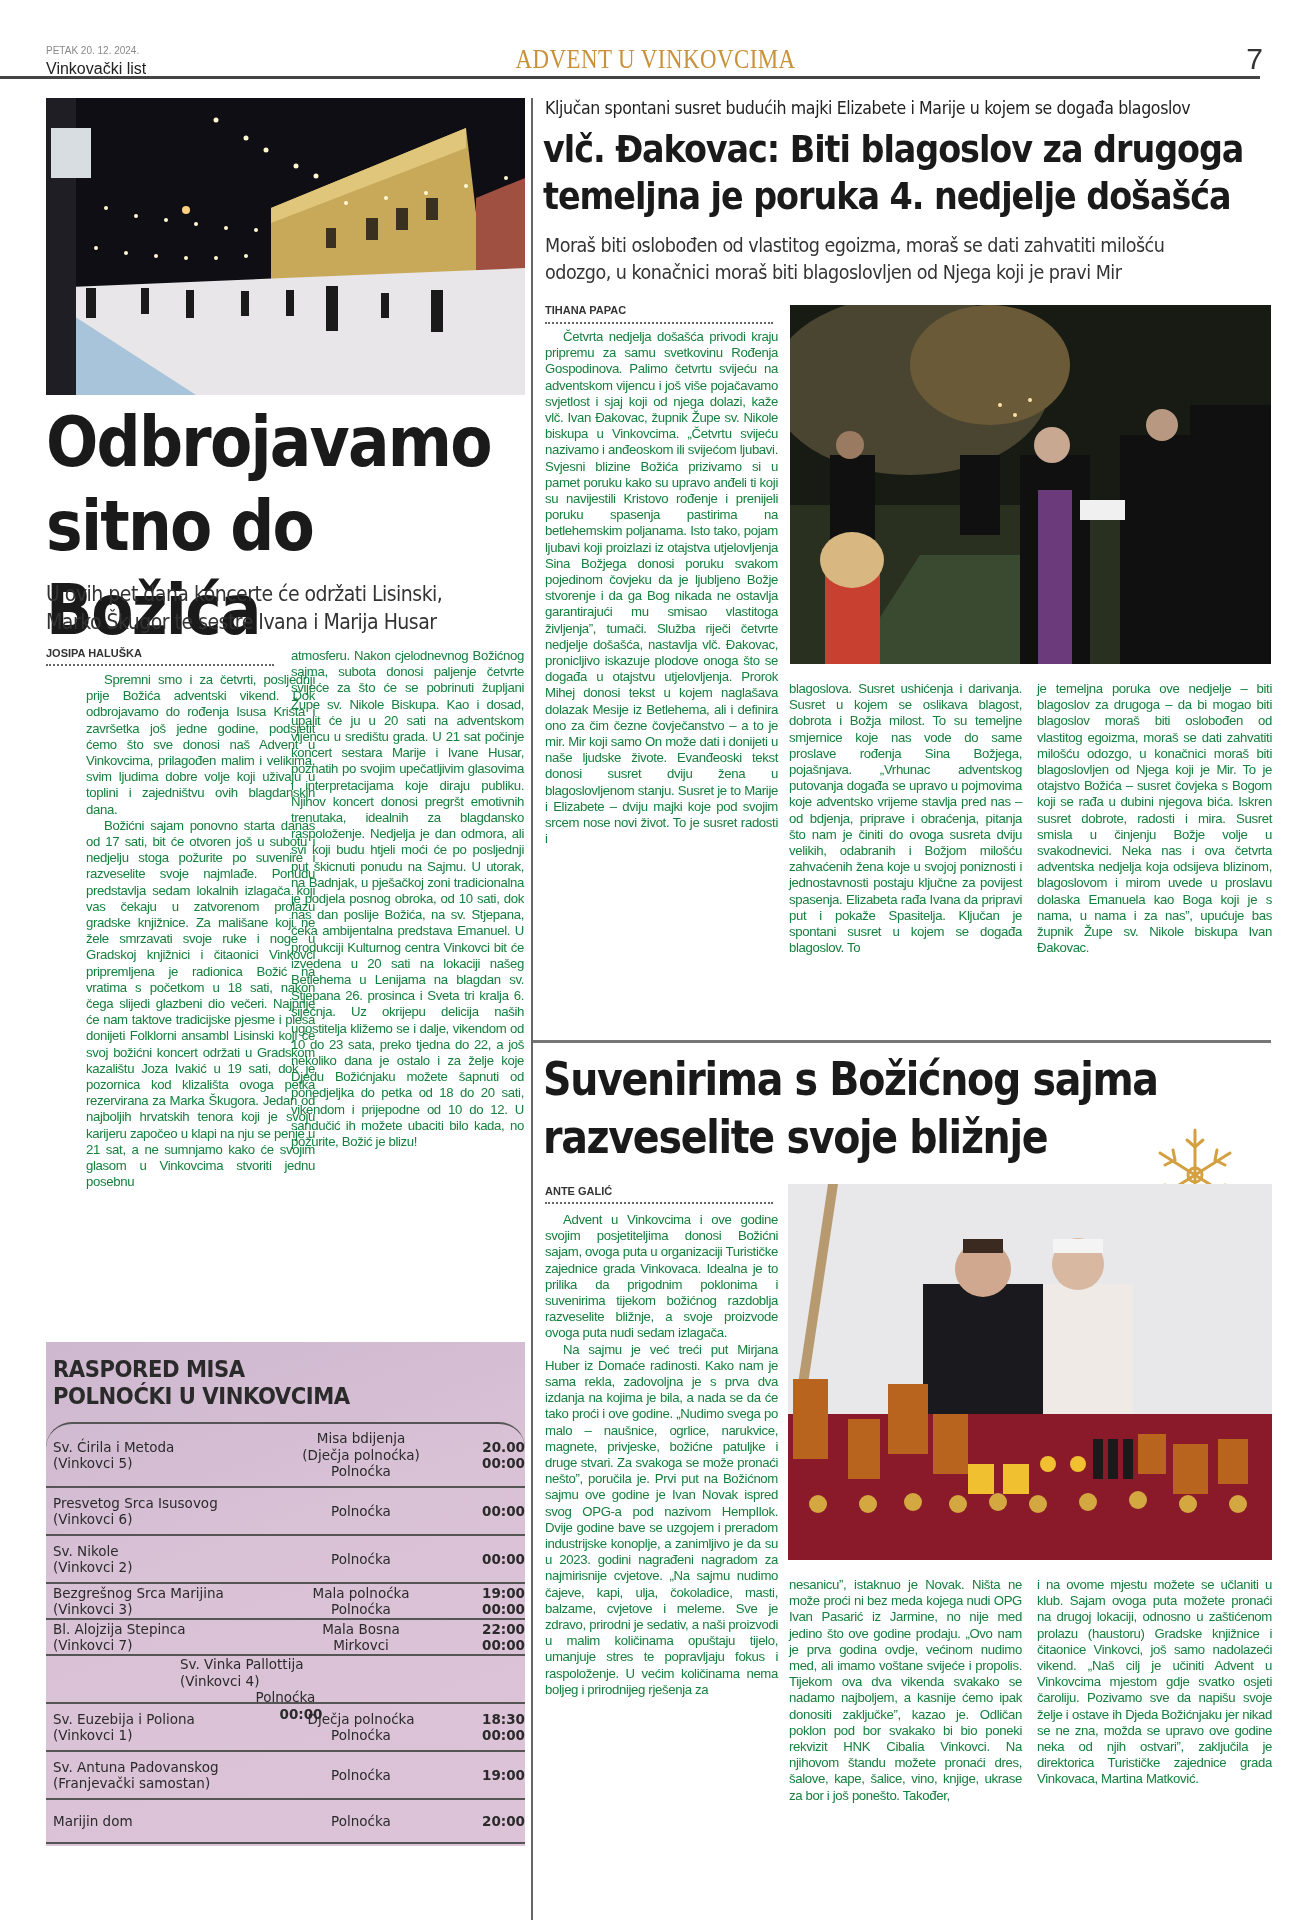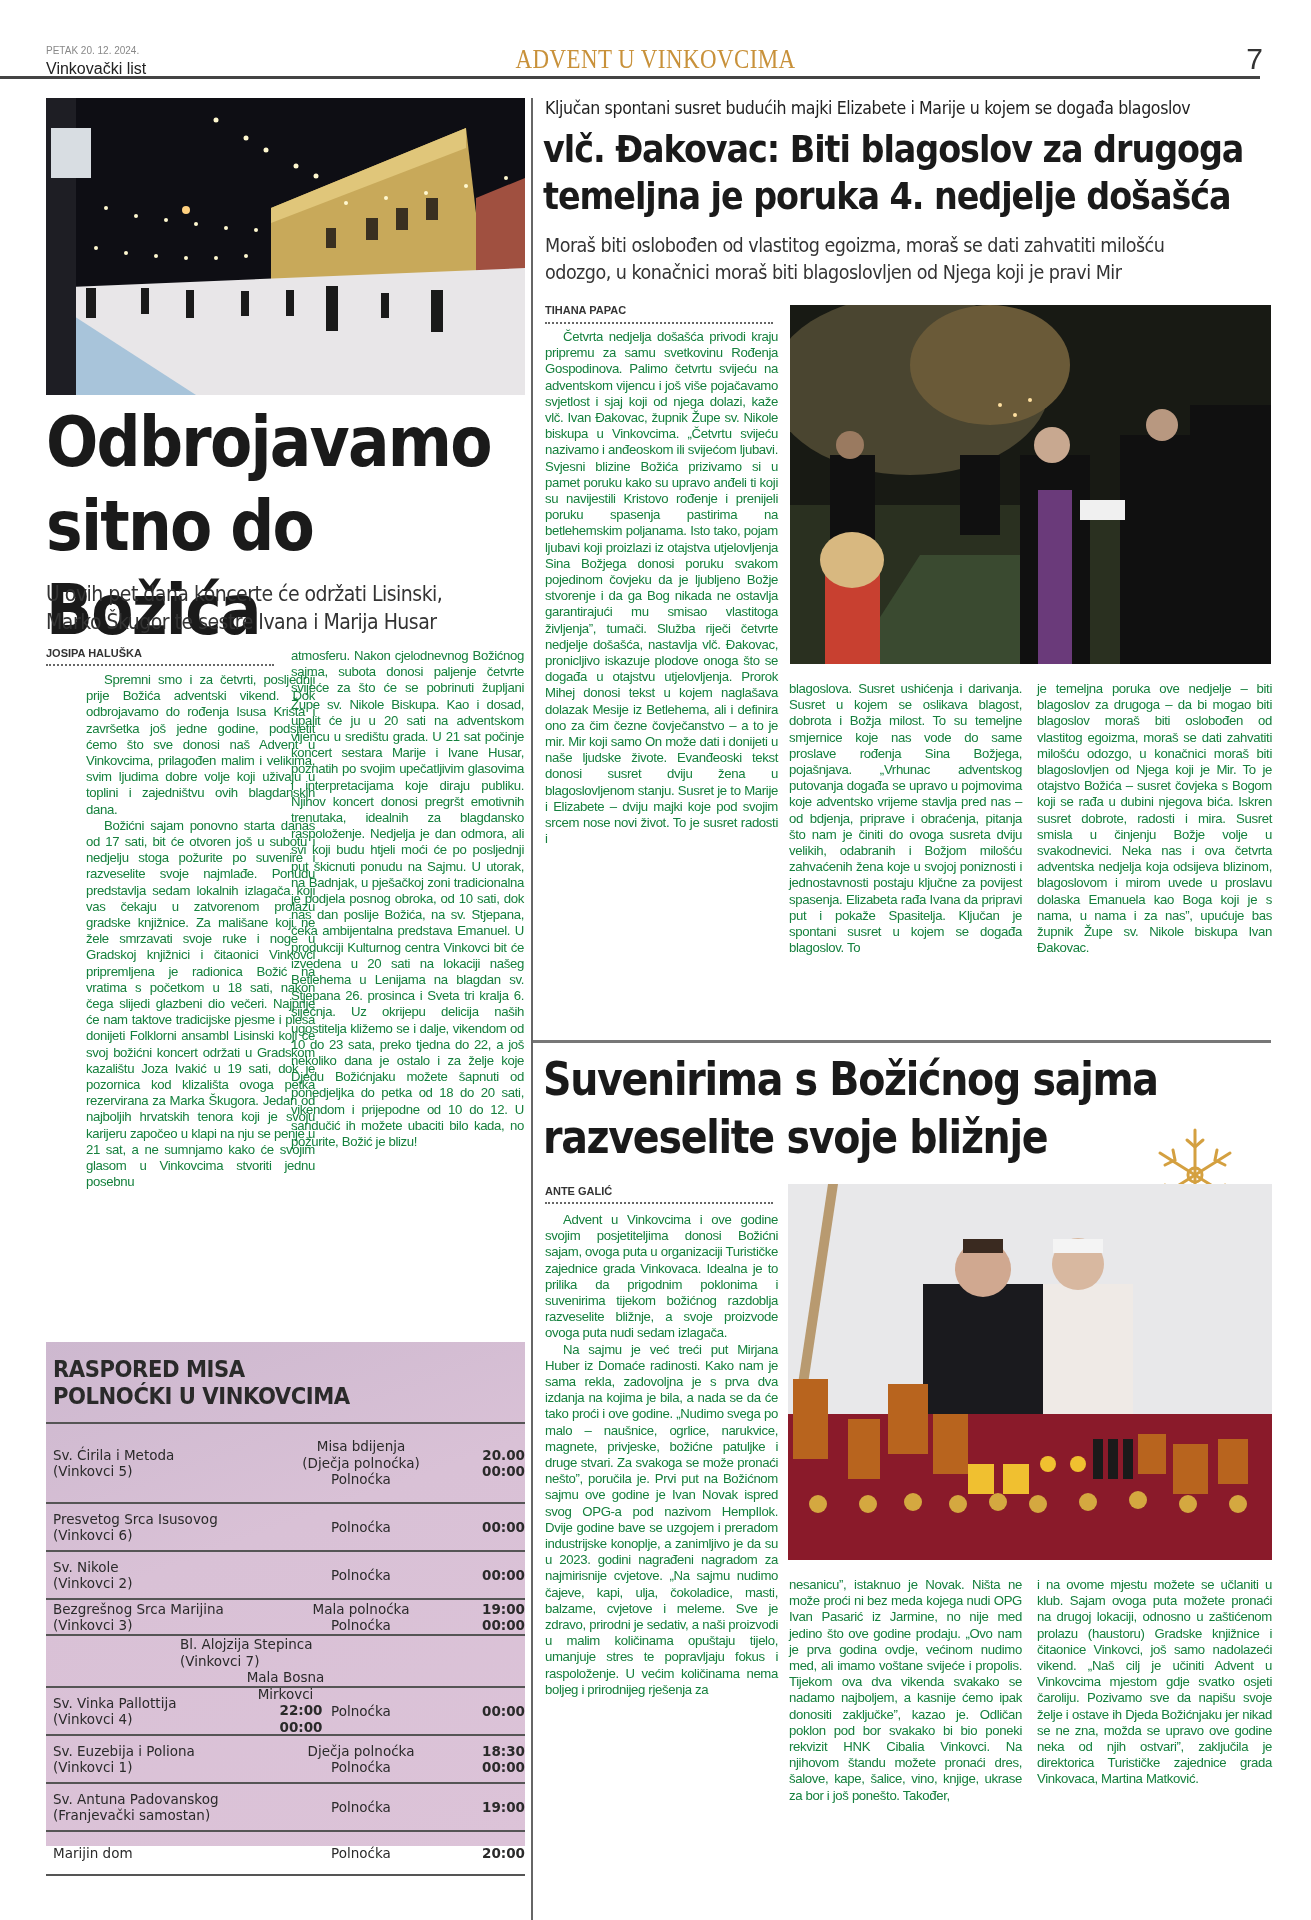--- a/index.html
+++ b/index.html
@@ -127,21 +127,21 @@
 <div class="col" style="left:291px; top:648px; width:233px;">
   <p class="noindent">atmosferu. Nakon cjelodnevnog Božićnog sajma, subota donosi paljenje četvrte svijeće za što će se pobrinuti župljani Župe sv. Nikole Biskupa. Kao i dosad, upalit će ju u 20 sati na adventskom vijencu u središtu grada. U 21 sat počinje koncert sestara Marije i Ivane Husar, poznatih po svojim upečatljivim glasovima i interpretacijama koje diraju publiku. Njihov koncert donosi pregršt emotivnih trenutaka, idealnih za blagdansko raspoloženje. Nedjelja je dan odmora, ali svi koji budu htjeli moći će po posljednji put škicnuti ponudu na Sajmu. U utorak, na Badnjak, u pješačkoj zoni tradicionalna je podjela posnog obroka, od 10 sati, dok nas dan poslije Božića, na sv. Stjepana, čeka ambijentalna predstava Emanuel. U produkciji Kulturnog centra Vinkovci bit će izvedena u 20 sati na lokaciji našeg Betlehema u Lenijama na blagdan sv. Stjepana 26. prosinca i Sveta tri kralja 6. siječnja. Uz okrijepu delicija naših ugostitelja kližemo se i dalje, vikendom od 10 do 23 sata, preko tjedna do 22, a još nekoliko dana je ostalo i za želje koje Djedu Božićnjaku možete šapnuti od ponedjeljka do petka od 18 do 20 sati, vikendom i prijepodne od 10 do 12. U sandučić ih možete ubaciti bilo kada, no požurite, Božić je blizu!</p>
 </div>
 
 <div class="sched">
   <div class="sched-title">
     <div>RASPORED MISA</div>
     <div>POLNOĆKI U VINKOVCIMA</div>
   </div>
   <div class="sched-rows" id="sched-rows">
-      <div class="sched-row" style="height: 80px;">
+      <div class="sched-row" style="height: 64px; border-radius: 26px;">
         <div class="church">
           <div>Sv. Ćirila i Metoda</div>
           <div>(Vinkovci 5)</div>
         </div>
         <div class="mass">
           <div>Misa bdijenja</div>
           <div>(Dječja polnoćka)</div>
           <div>Polnoćka</div>
         </div>
         <div class="time">
@@ -180,35 +180,35 @@
         </div>
         <div class="mass">
           <div>Mala polnoćka</div>
           <div>Polnoćka</div>
         </div>
         <div class="time">
           <div>19:00</div>
           <div>00:00</div>
         </div>
       </div>
-      <div class="sched-row" style="height: 52px; flex-direction: column;">
+      <div class="sched-row" style="height: 36px;">
         <div class="church">
           <div>Bl. Alojzija Stepinca</div>
           <div>(Vinkovci 7)</div>
         </div>
         <div class="mass">
           <div>Mala Bosna</div>
           <div>Mirkovci</div>
         </div>
         <div class="time">
           <div>22:00</div>
           <div>00:00</div>
         </div>
       </div>
-      <div class="sched-row" style="height: 48px;">
+      <div class="sched-row" style="height: 48px; flex-direction: column;">
         <div class="church">
           <div>Sv. Vinka Pallottija</div>
           <div>(Vinkovci 4)</div>
         </div>
         <div class="mass">
           <div>Polnoćka</div>
         </div>
         <div class="time">
           <div>00:00</div>
         </div>

